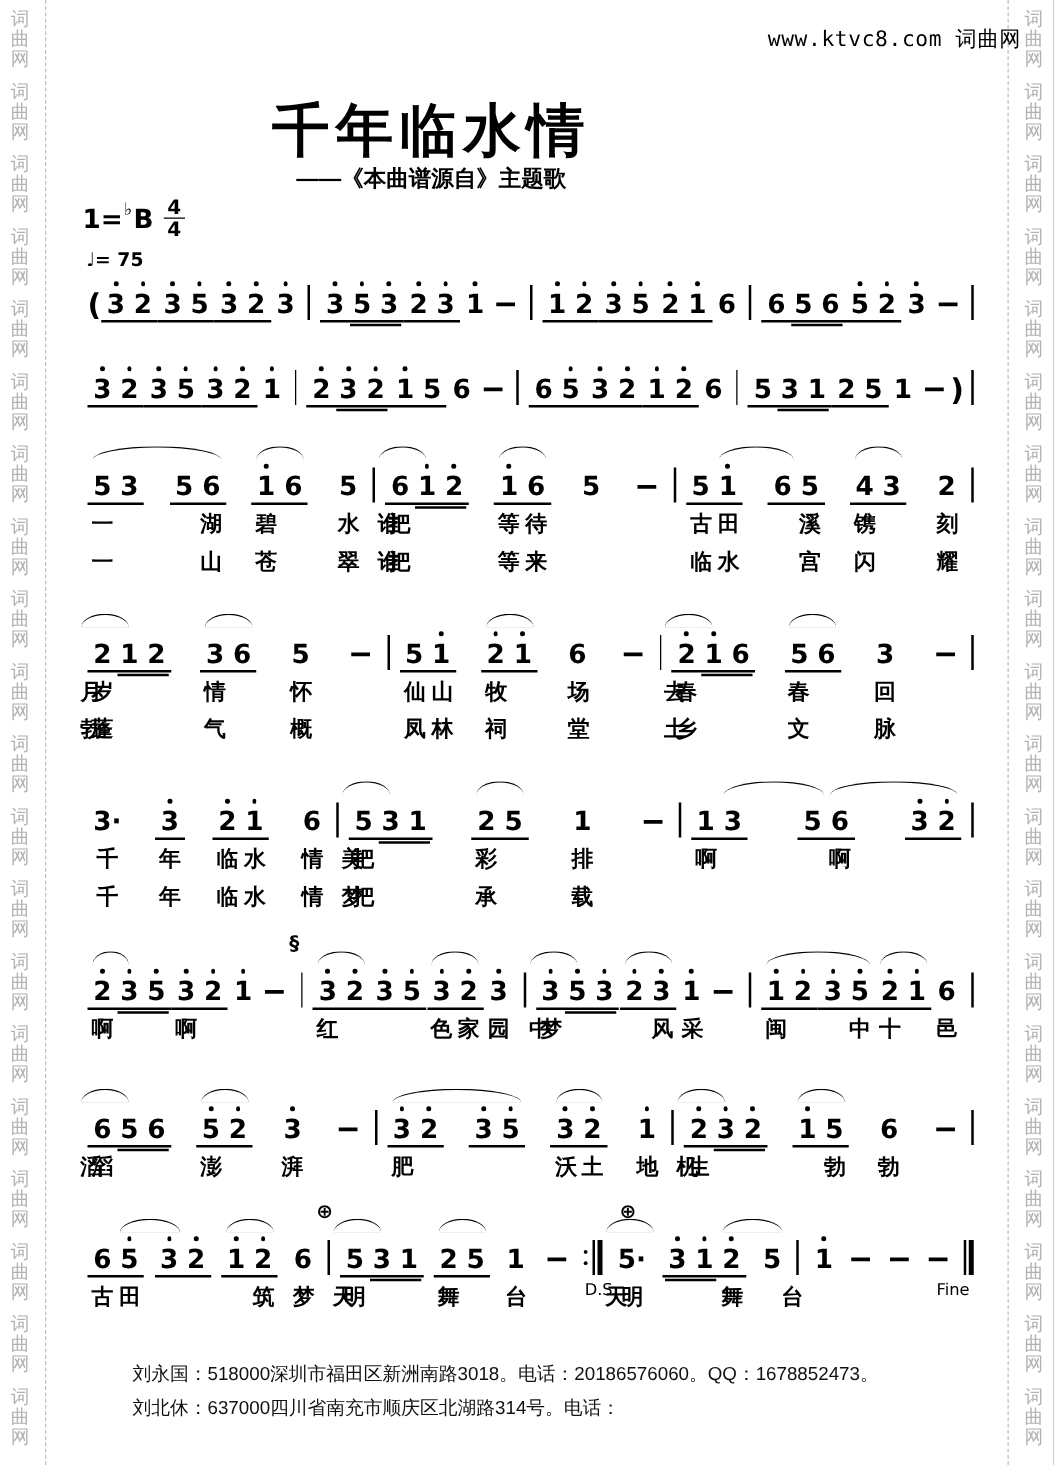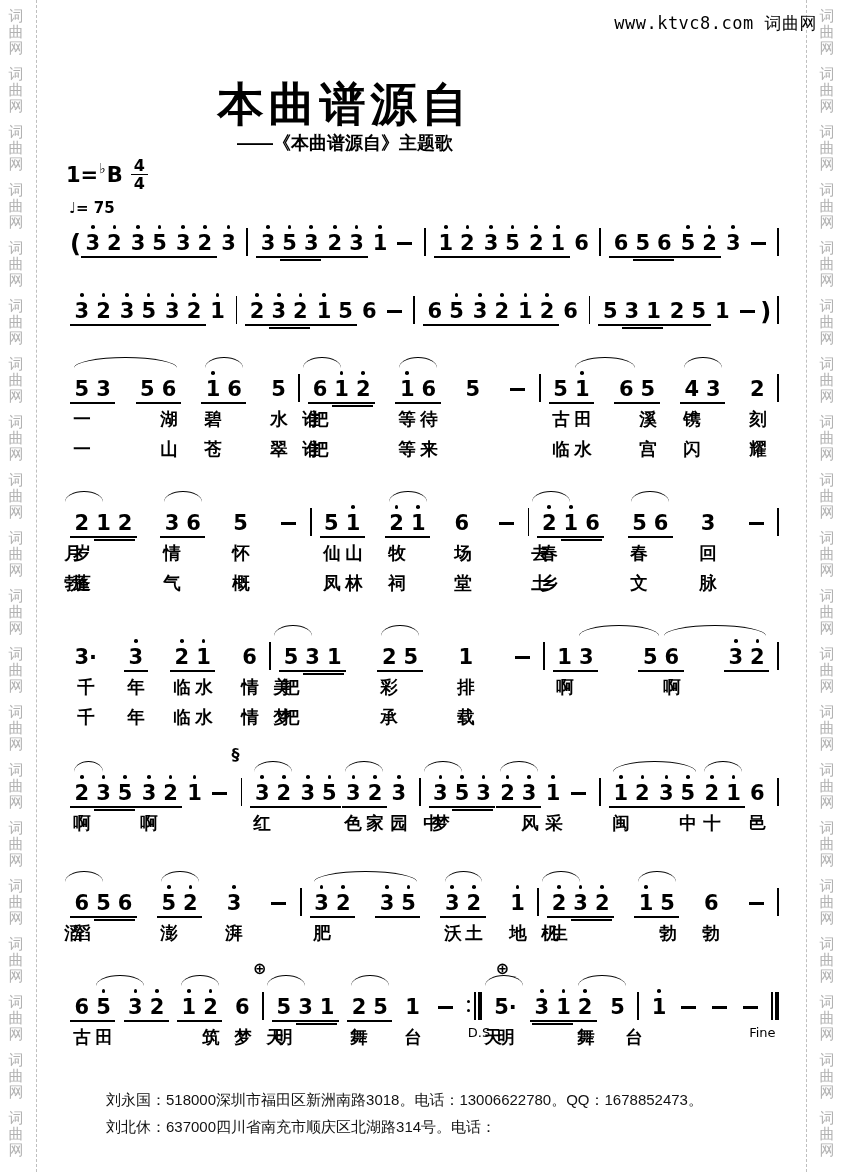--- a/index.html
+++ b/index.html
@@ -7,21 +7,21 @@
         font-family:"Liberation Sans",sans-serif;color:#000;}
   
   .sidecol{position:absolute;top:0;bottom:0;width:22px;color:#b2b2b2;
            font-size:15px;text-align:center;padding-top:8px;}
   .sidecol.left{left:5px;} .sidecol.right{right:5px;}
   .sg{margin-bottom:10px;}
   .sg div{line-height:16px;height:16px;}
   .dashline{position:absolute;top:0;bottom:0;width:0;border-left:1.5px dashed #bfbfbf;}
   .dashline.l{left:36px;} .dashline.r{right:36px;}
   
-  .watermark{position:absolute;top:12px;right:26px;font-family:"DejaVu Sans Mono",monospace;
+  .watermark{position:absolute;top:20px;right:26px;font-family:"DejaVu Sans Mono",monospace;
              font-size:17px;letter-spacing:.5px;}
   .title{position:absolute;top:74px;left:0;width:690px;text-align:center;
          font-size:46px;font-weight:bold;letter-spacing:5px;}
   .subtitle{position:absolute;top:131px;left:0;width:690px;text-align:center;
             font-size:18px;font-weight:bold;}
   .credits{position:absolute;top:147px;right:58px;font-size:20px;font-weight:bold;
            line-height:31px;text-align:right;white-space:pre-line;}
   .keysig{position:absolute;top:158px;left:66px;display:flex;align-items:center;
           font-weight:bold;font-family:"DejaVu Sans",sans-serif;}
   .keysig .k1{font-size:21px;}
@@ -271,21 +271,21 @@
         <div>词</div>
         <div>曲</div>
         <div>网</div>
       </div>
     </div>
   <div class="dashline l"></div>
   <div class="dashline r"></div>
 
   <div class="watermark">www.ktvc8.com 词曲网</div>
 
-  <div class="title">本曲谱源自</div>
+  <div class="title">千年临水情</div>
   <div class="subtitle">——《本曲谱源自》主题歌</div>
 
   <div class="keysig">
     <span class="k1">1=</span>
       <span class="flat">♭</span>
       <span class="kb">B</span>
     <span class="ts">
       <span class="up">4</span>
       <span class="dn">4</span>
     </span>
@@ -1102,15 +1102,15 @@
           <span class="lyr small" style="left: 419px;">D.S.</span>
           <span class="lyr" style="left: 444px;">明</span>
           <span class="lyr" style="left: 431px;">天</span>
           <span class="lyr" style="left: 524px;">舞</span>
           <span class="lyr" style="left: 572px;">台</span>
           <span class="lyr small" style="left: 700.4px;">Fine</span>
         </div>
       </div>
     </div>
 
-  <div class="contact">刘永国：518000深圳市福田区新洲南路3018。电话：13006622780。QQ：1678852473。
+  <div class="contact">刘永国：518000深圳市福田区新洲南路3018。电话：20186576060。QQ：1678852473。
 刘北休：637000四川省南充市顺庆区北湖路314号。电话：</div>
 </div>
 
 </body></html>

